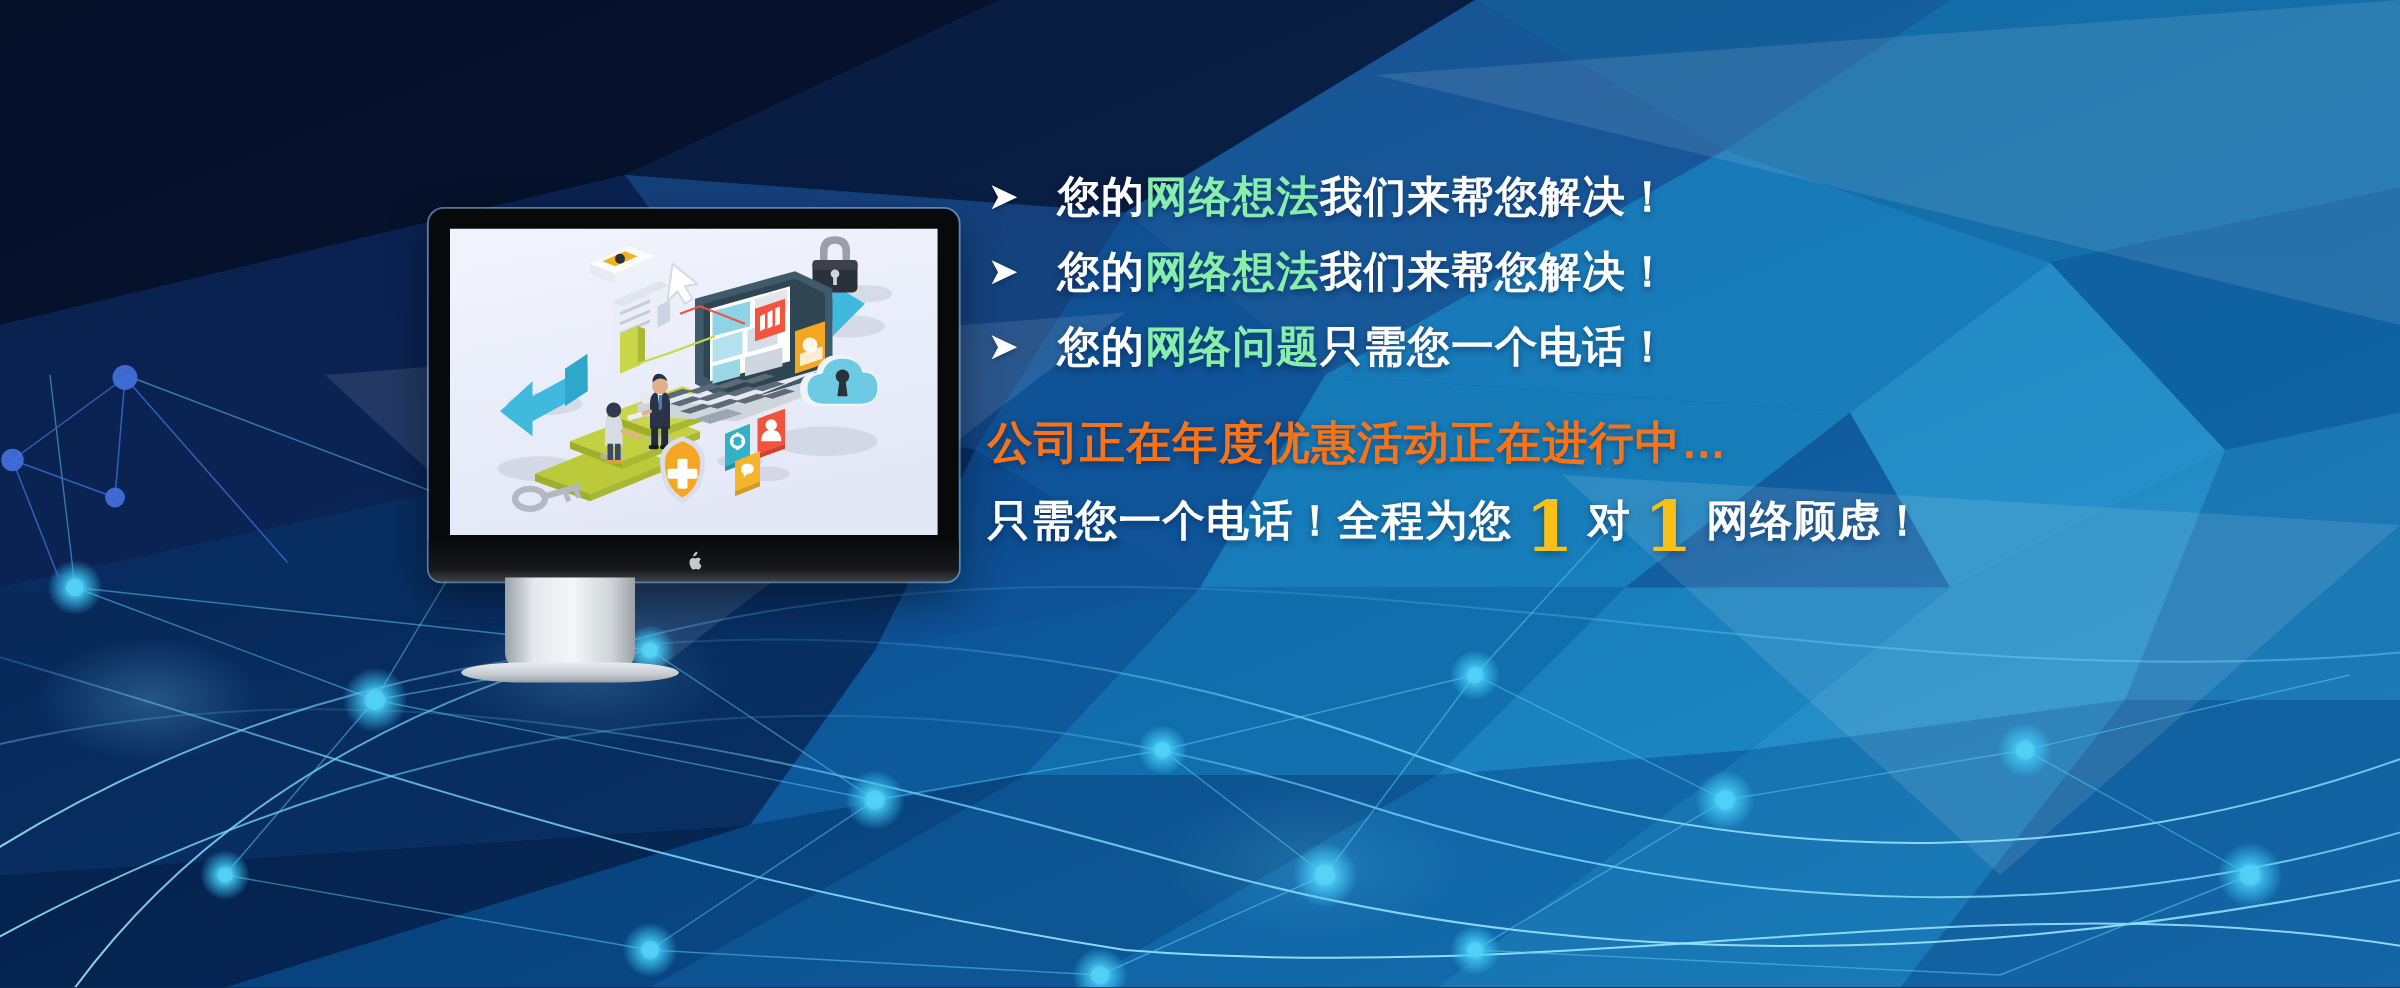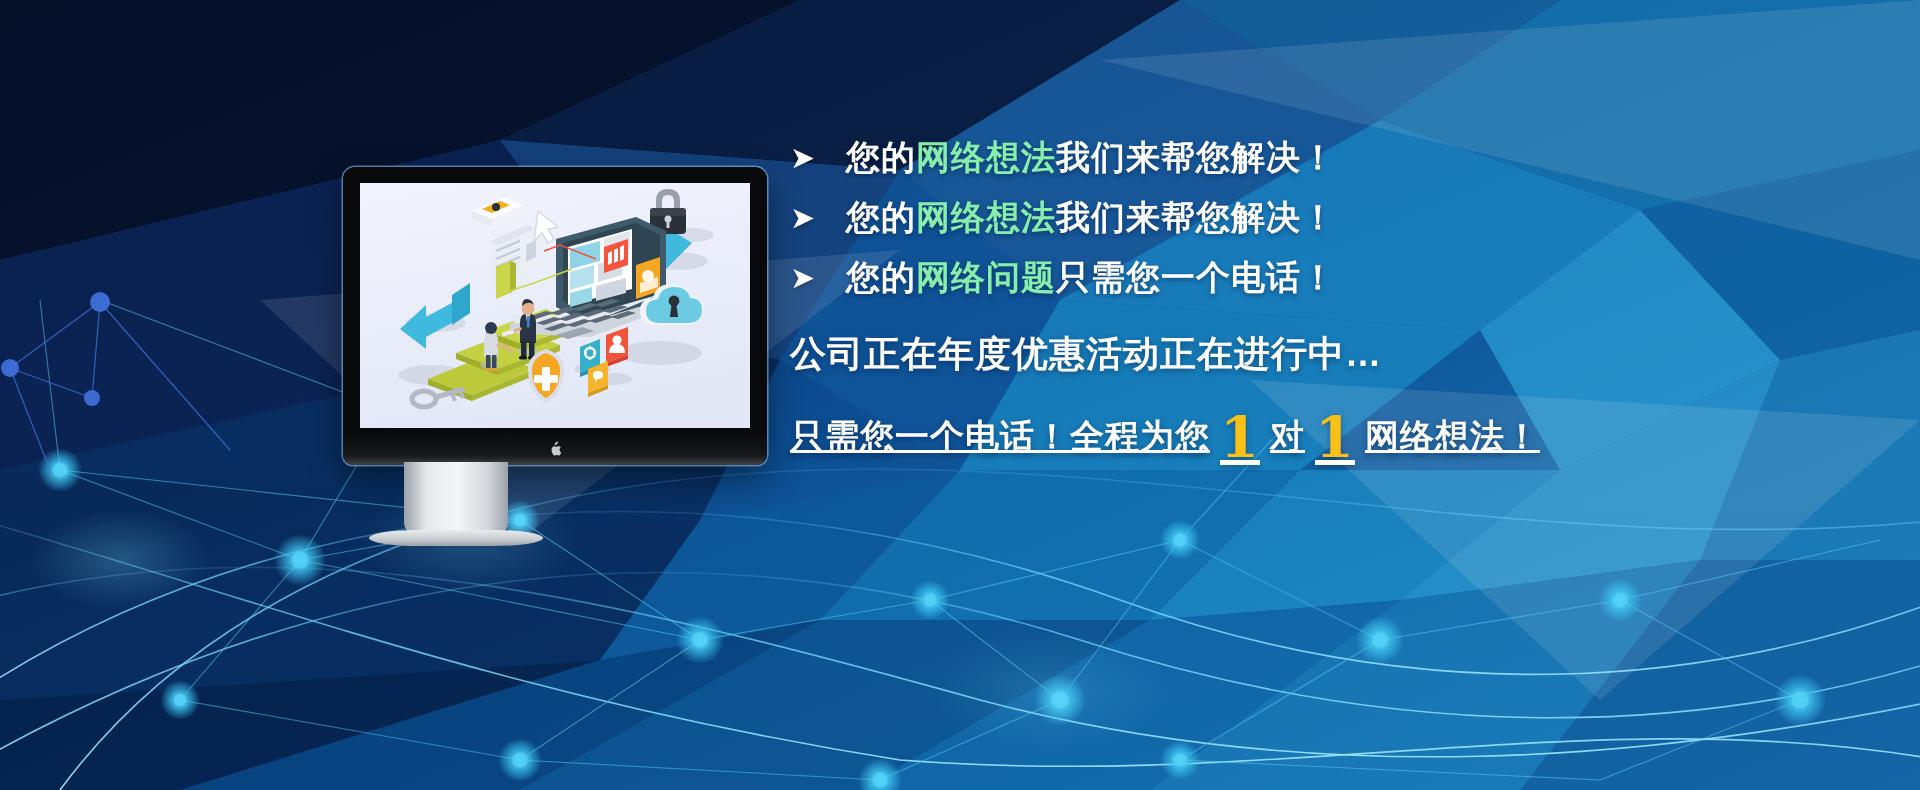--- a/index.html
+++ b/index.html
@@ -67,30 +67,29 @@
   }
   .bullet-text{
     font-size:34px;font-weight:bold;color:#ffffff;
     letter-spacing:1px;white-space:nowrap;
     text-shadow:0 2px 5px rgba(0,10,40,.42);
   }
   .hl{color:#86efac;}
 
   #promo-line{
     margin-top:22px;margin-left:0;
-    font-size:36px;font-weight:bold;color:#ffffff;letter-spacing:1px;
+    font-size:36px;font-weight:bold;color:#f97316;letter-spacing:1px;
     text-shadow:0 2px 6px rgba(0,10,40,.42);
     white-space:nowrap;
   }
   #cta-line{
-    margin-top:30px;
+    margin-top:15px;
     font-size:34px;font-weight:bold;color:#ffffff;letter-spacing:1px;
-    white-space:nowrap;display:flex;align-items:center;
+    white-space:nowrap;display:flex;align-items:flex-start;
     text-shadow:0 2px 6px rgba(0,10,40,.42);
-    text-decoration:underline;
   }
   .big-one{
     font-family:"DejaVu Serif","Liberation Serif",serif;
     font-size:56px;font-weight:bold;color:#f9c117;
     margin:0 10px;line-height:1;
     text-shadow:0 2px 6px rgba(0,10,40,.35);
   }
   .cta-seg{display:inline-block;}
 </style>
 </head>
@@ -491,18 +490,18 @@
       <span class="bullet-text"><span>您的</span><span class="hl">网络问题</span><span>只需您一个电话！</span></span>
     </div>
 
     <div id="promo-line">公司正在年度优惠活动正在进行中…</div>
 
     <div id="cta-line">
       <span class="cta-seg">只需您一个电话！全程为您</span>
       <span class="big-one">1</span>
       <span class="cta-seg">对</span>
       <span class="big-one">1</span>
-      <span class="cta-seg">网络想法！</span>
+      <span class="cta-seg">网络顾虑！</span>
     </div>
 
   </div>
 
 </div>
 
 </body></html>

